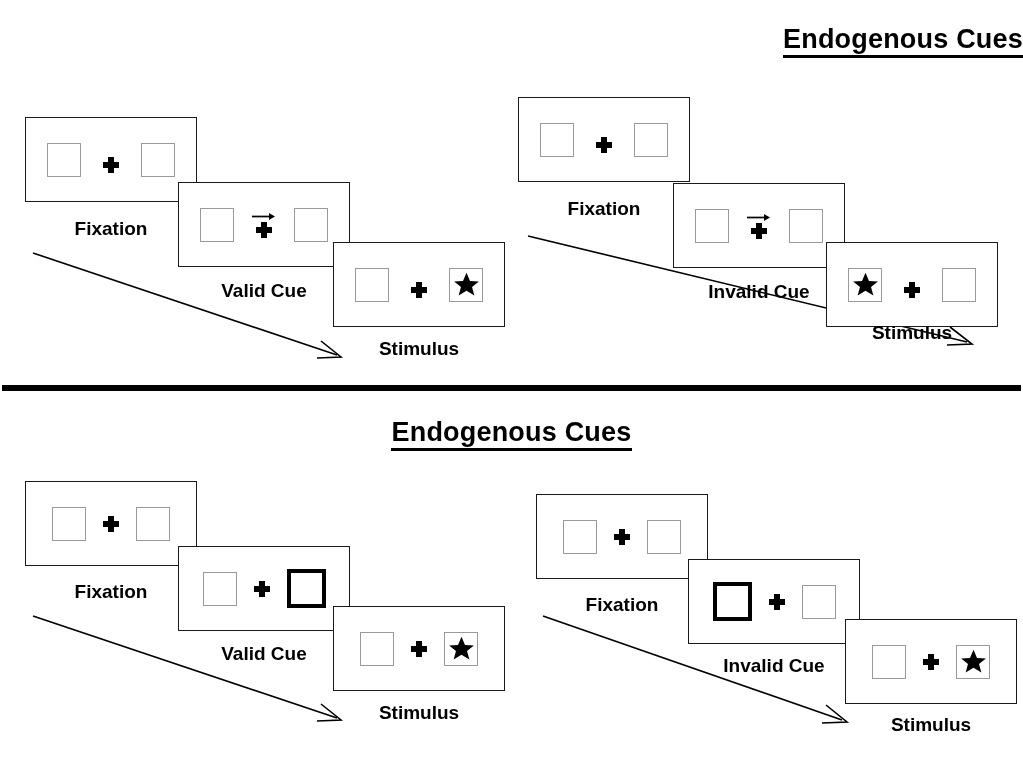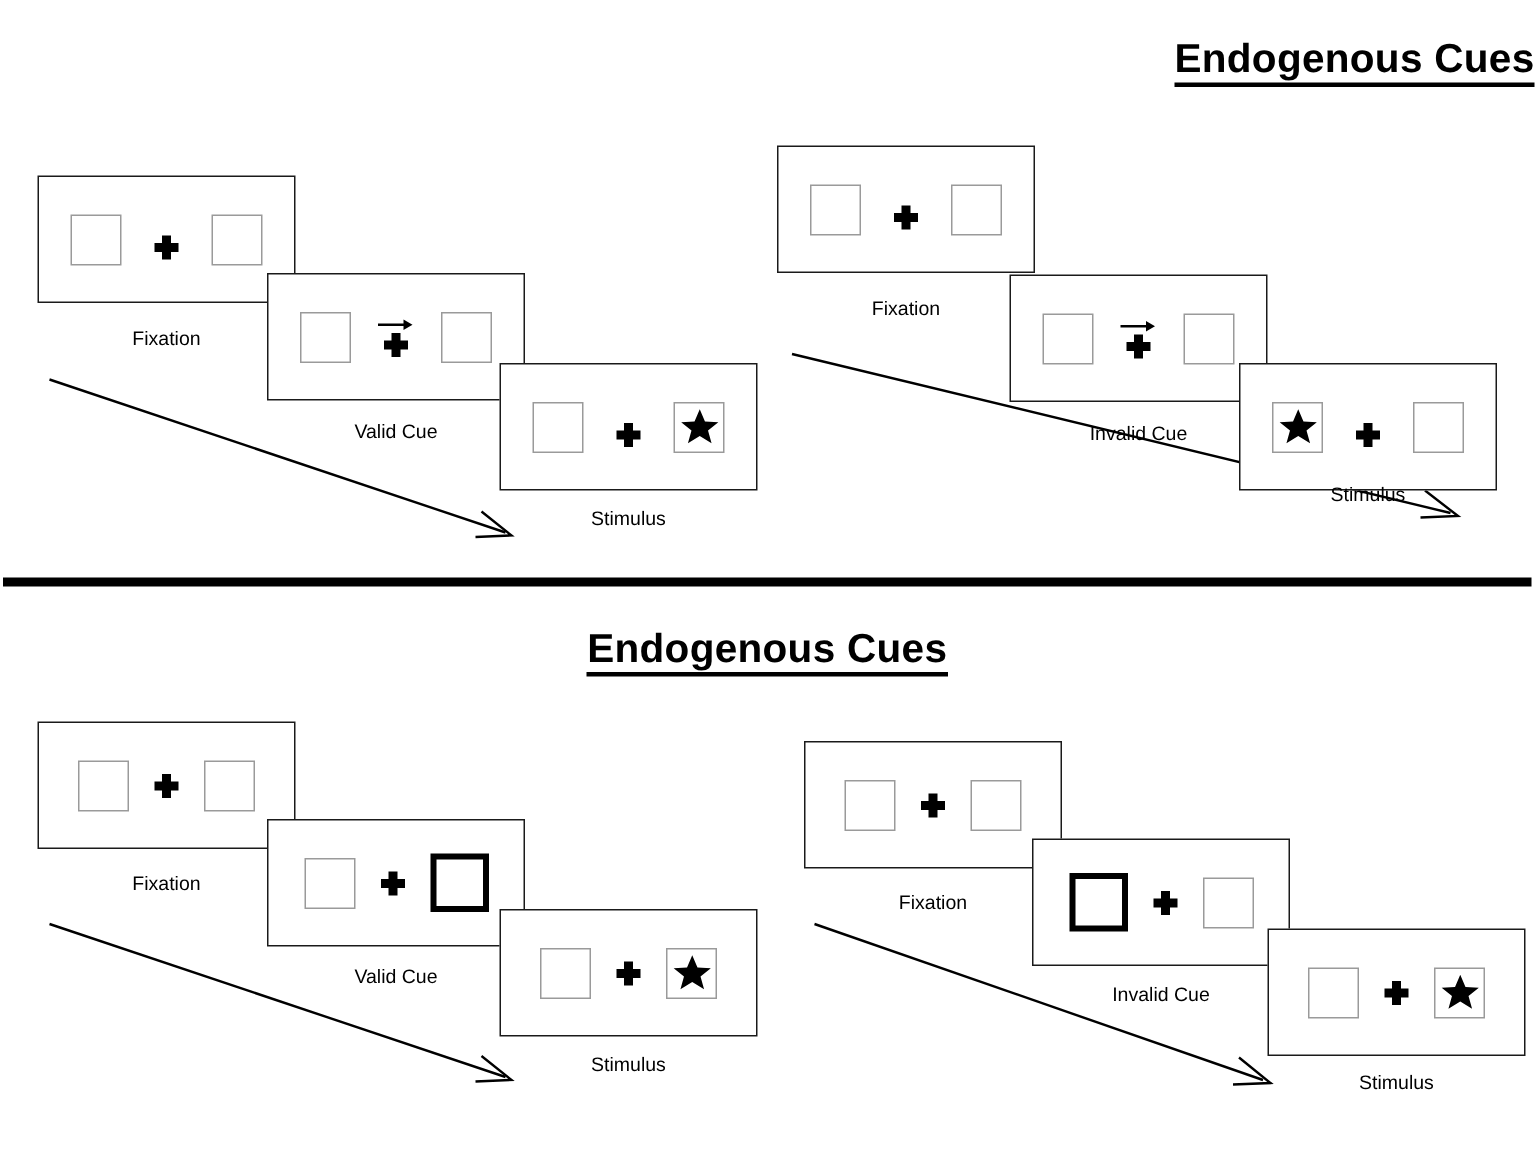--- a/index.html
+++ b/index.html
@@ -56,21 +56,21 @@
     flex:0 0 auto;width:26px;
   }
   .cue-arrow{height:11px;display:block;}
   .cue-spacer{height:11px;}
 
   
   .star{display:block;}
 
   
   .panel-label{
-    position:absolute;font-size:13px;font-weight:normal;
+    position:absolute;font-size:19px;font-weight:bold;
     white-space:nowrap;text-align:center;
   }
 
   
   .time-arrow{position:absolute;overflow:visible;}
 </style>
 </head>
 <body>
 
 <div class="section-title" style="top:24px;text-align:right;">

